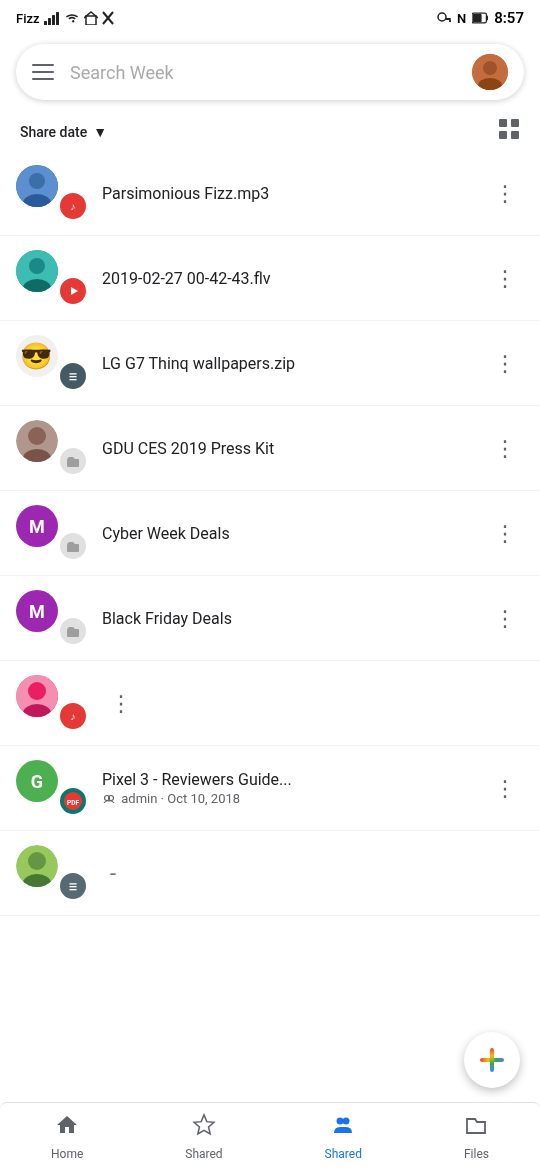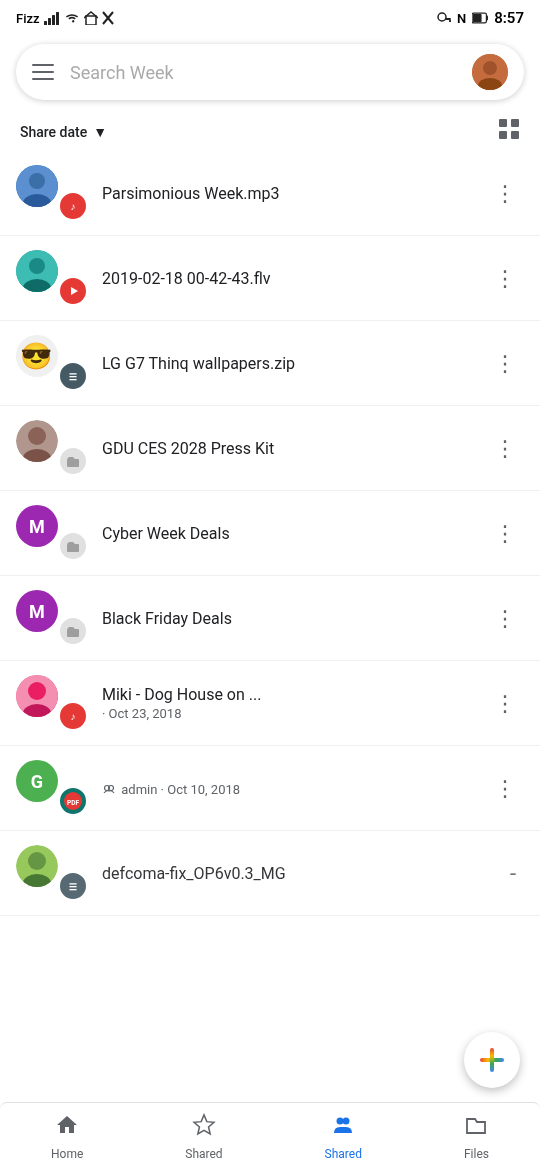--- a/index.html
+++ b/index.html
@@ -310,21 +310,21 @@
         </svg>
       </div>
       <div class="file-type-icon ft-audio">
         <svg width="18" height="18" viewBox="0 0 18 18">
           <circle cx="9" cy="9" r="9" fill="#e53935"></circle>
           <text x="9" y="13" text-anchor="middle" fill="white" font-size="10">♪</text>
         </svg>
       </div>
     </div>
     <div class="file-info">
-      <div class="file-name">Parsimonious Week.mp3</div>
+      <div class="file-name">Parsimonious Fizz.mp3</div>
     </div>
     <span class="more-icon">⋮</span>
   </div>
 
   <div class="file-item">
     <div class="file-item-icons">
       <div class="sharer-avatar av-teal">
         <svg width="42" height="42" viewBox="0 0 42 42">
           <circle cx="21" cy="21" r="21" fill="#3dbcb4"></circle>
           <circle cx="21" cy="16" r="8" fill="#1a8a84"></circle>
@@ -332,21 +332,21 @@
         </svg>
       </div>
       <div class="file-type-icon ft-video">
         <svg width="18" height="18" viewBox="0 0 18 18">
           <circle cx="9" cy="9" r="9" fill="#e53935"></circle>
           <polygon points="7,5 14,9 7,13" fill="white"></polygon>
         </svg>
       </div>
     </div>
     <div class="file-info">
-      <div class="file-name">2019-02-18 00-42-43.flv</div>
+      <div class="file-name">2019-02-27 00-42-43.flv</div>
     </div>
     <span class="more-icon">⋮</span>
   </div>
 
   <div class="file-item">
     <div class="file-item-icons">
       <div class="sharer-avatar av-emoji">
         <span style="font-size:26px;">😎</span>
       </div>
       <div class="file-type-icon ft-zip">
@@ -373,21 +373,21 @@
       </div>
       <div class="file-type-icon ft-folder">
         <svg width="18" height="18" viewBox="0 0 18 18">
           <circle cx="9" cy="9" r="9" fill="#e0e0e0"></circle>
           <rect x="3" y="7" width="12" height="8" rx="1" fill="#9e9e9e"></rect>
           <path d="M3 7 L5 5 L9 5 L11 7Z" fill="#9e9e9e"></path>
         </svg>
       </div>
     </div>
     <div class="file-info">
-      <div class="file-name">GDU CES 2028 Press Kit</div>
+      <div class="file-name">GDU CES 2019 Press Kit</div>
     </div>
     <span class="more-icon">⋮</span>
   </div>
 
   <div class="file-item">
     <div class="file-item-icons">
       <div class="sharer-avatar av-purple">M</div>
       <div class="file-type-icon ft-folder">
         <svg width="18" height="18" viewBox="0 0 18 18">
           <circle cx="9" cy="9" r="9" fill="#e0e0e0"></circle>
@@ -428,38 +428,35 @@
           <ellipse cx="21" cy="38" rx="14" ry="9" fill="#c2185b"></ellipse>
         </svg>
       </div>
       <div class="file-type-icon ft-audio">
         <svg width="18" height="18" viewBox="0 0 18 18">
           <circle cx="9" cy="9" r="9" fill="#e53935"></circle>
           <text x="9" y="13" text-anchor="middle" fill="white" font-size="10">♪</text>
         </svg>
       </div>
     </div>
-    <div class="file-info">
-      <div class="file-name">Miki - Dog House on ...</div>
-      <div class="file-date">· Oct 23, 2018</div>
-    </div>
     <span class="more-icon">⋮</span>
   </div>
 
   <div class="file-item">
     <div class="file-item-icons">
       <div class="sharer-avatar av-green">G</div>
       <div class="file-type-icon ft-pdf">
         <svg width="18" height="18" viewBox="0 0 18 18">
           <circle cx="9" cy="9" r="9" fill="#e53935"></circle>
           <text x="9" y="13" text-anchor="middle" fill="white" font-size="6.5" font-weight="bold">PDF</text>
         </svg>
       </div>
     </div>
     <div class="file-info">
+      <div class="file-name">Pixel 3 - Reviewers Guide...</div>
       <div class="file-date">
         <svg width="14" height="12" viewBox="0 0 14 12" style="vertical-align:middle;margin-right:2px;">
           <path d="M2 9 Q4 6 7 7 Q10 6 12 9" stroke="#5f6368" stroke-width="1.2" fill="none"></path>
           <circle cx="5" cy="4" r="2.5" fill="none" stroke="#5f6368" stroke-width="1.2"></circle>
           <circle cx="9" cy="4" r="2.5" fill="none" stroke="#5f6368" stroke-width="1.2"></circle>
         </svg>
         admin · Oct 10, 2018
       </div>
     </div>
     <span class="more-icon">⋮</span>
@@ -473,23 +470,20 @@
           <circle cx="21" cy="16" r="9" fill="#558b2f"></circle>
           <ellipse cx="21" cy="38" rx="14" ry="9" fill="#33691e"></ellipse>
         </svg>
       </div>
       <div class="file-type-icon ft-zip">
         <svg width="18" height="18" viewBox="0 0 18 18">
           <circle cx="9" cy="9" r="9" fill="#455a64"></circle>
           <text x="9" y="13" text-anchor="middle" fill="white" font-size="9">☰</text>
         </svg>
       </div>
-    </div>
-    <div class="file-info">
-      <div class="file-name">defcoma-fix_OP6v0.3_MG</div>
     </div>
     <span class="more-icon">-</span>
   </div>
 
 </div>
 
 <div class="fab">
   <div class="gplus">
     <svg width="28" height="28" viewBox="0 0 28 28">
 

